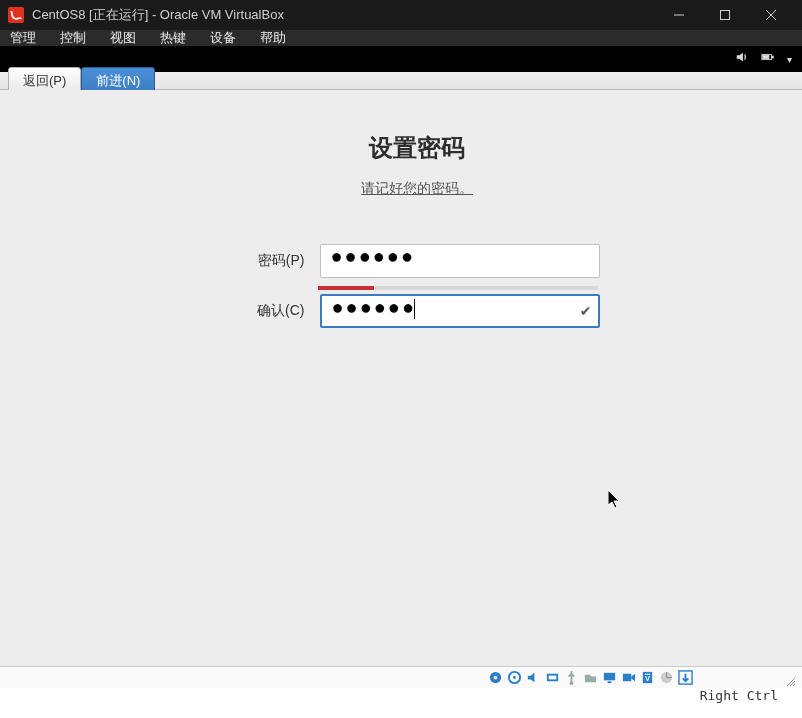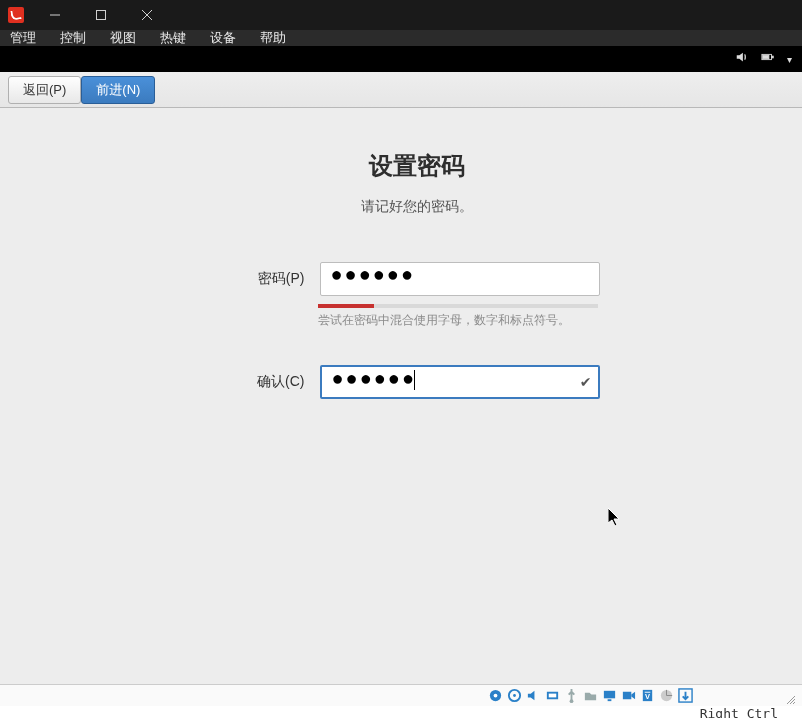--- a/index.html
+++ b/index.html
@@ -17,29 +17,29 @@
     
     .menubar { height: 16px; background: #2b2b2b; color: #eaeaea; display: flex; align-items: center; padding: 0 10px; gap: 24px; font-size: 13px; }
     .menubar .menu-item { cursor: default; }
     
     
     .gnome-top { height: 26px; background: #000; display: flex; justify-content: flex-end; align-items: center; padding-right: 10px; gap: 12px; color: #ddd; }
     .gnome-top svg { width: 14px; height: 14px; fill: #ddd; stroke: #ddd; }
     .gnome-top .chev { font-size: 10px; }
     
     
-    .headerbar { height: 36px; background: linear-gradient(#eeeeee, #e6e6e6); border-bottom: 1px solid #b8b8b8; display: flex; align-items: center; padding: 0 8px; }
+    .headerbar { height: 18px; background: linear-gradient(#eeeeee, #e6e6e6); border-bottom: 1px solid #b8b8b8; display: flex; align-items: center; padding: 0 8px; }
     .hbtn { height: 28px; padding: 0 14px; border: 1px solid #b0b0b0; background: linear-gradient(#fefefe, #e8e8e8); border-radius: 3px; font-size: 13px; color: #333; }
     .hbtn.blue { background: linear-gradient(#4a90d9, #3b7bbf); border: 1px solid #2a5e97; color: #fff; text-align: center; }
     .hdr-title { flex: 1; text-align: center; font-size: 14px; font-weight: bold; color: #2e2e2e; }
     
     
     .content { height: 576px; background: #ededed; position: relative; padding-top: 42px; padding-left: 32px; }
     .content h1 { text-align: center; font-size: 24px; font-weight: bold; color: #2e2e2e; }
-    .content .subtitle { text-align: center; font-size: 14px; color: #555; margin-top: 16px; }
+    .content .subtitle { text-align: center; font-size: 14px; color: #555; margin-top: 16px; text-decoration: underline; }
     
     .form { margin-top: 46px; display: flex; flex-direction: column; align-items: center; gap: 0; }
     .form-row { display: flex; align-items: center; gap: 15px; }
     .form-row label { width: 70px; text-align: right; font-size: 14px; color: #333; }
     .field-wrap { position: relative; }
     .text-input { width: 280px; height: 34px; border: 1px solid #bdbdbd; border-radius: 2px; background: #fff; padding: 0 10px; font-size: 20px; letter-spacing: 2px; color: #000; }
     .text-input.focused { border: 2px solid #3b7bbf; outline: none; padding-right: 30px; }
     .check { position: absolute; right: 8px; top: 50%; transform: translateY(-50%); color: #555; font-size: 14px; }
     
     .strength { width: 280px; height: 4px; background: #d9d9d9; margin: 8px 0 4px 82px; display: flex; }
@@ -57,20 +57,21 @@
     .vbstatus .vb-icon { width: 16px; height: 16px; display: flex; align-items: center; justify-content: center; }
     .vbstatus .vb-icon svg { width: 15px; height: 15px; }
     .resize-grip { width: 12px; height: 12px; color: #999; align-self: flex-end; margin-bottom: 1px; }
     .resize-grip svg { width: 12px; height: 12px; }
   </style>
 </head>
 <body>
 
 <div class="titlebar">
   <div class="app-icon"></div>
+  <div class="title">CentOS8 [正在运行] - Oracle VM VirtualBox</div>
   <div class="win-controls">
     <div class="win-btn">
         <svg viewBox="0 0 10 10">
           <path d="M0 5 H10"></path>
         </svg>
       </div>
     <div class="win-btn">
         <svg viewBox="0 0 10 10">
           <rect x="0.5" y="0.5" width="9" height="9"></rect>
         </svg>
@@ -117,21 +118,20 @@
   <div class="form">
     <div class="form-row">
       <label>密码(P)</label>
       <div class="field-wrap">
         <div class="text-input"><span>●●●●●●</span></div>
       </div>
     </div>
     <div class="strength">
       <div class="seg weak"></div>
     </div>
-    <div class="hint">尝试在密码中混合使用字母，数字和标点符号。</div>
 
     <div class="form-row">
       <label>确认(C)</label>
       <div class="field-wrap">
         <div class="text-input focused"><span>●●●●●●</span><span class="text-caret"></span></div>
         <span class="check">✔</span>
       </div>
     </div>
   </div>
 

